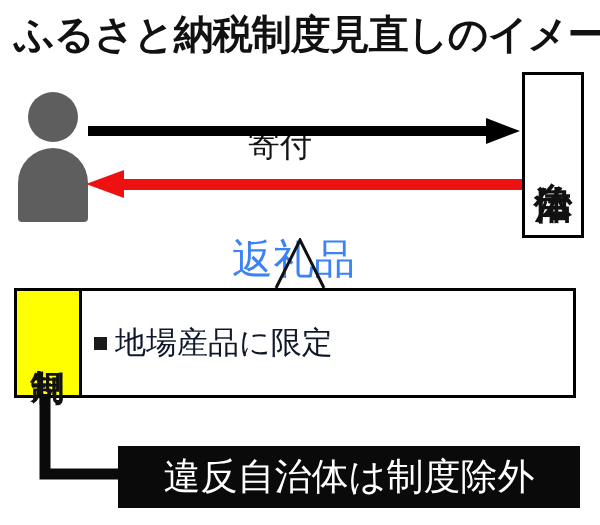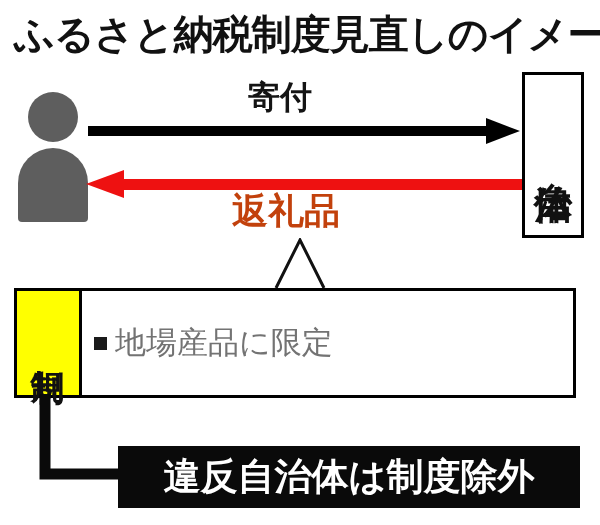--- a/index.html
+++ b/index.html
@@ -59,33 +59,34 @@
     height: 74px;
     background: #5e5e5e;
     border-radius: 35px 35px 4px 4px;
   }
 
   
   .arrow-label {
     position: absolute;
     font-size: 32px;
     line-height: 34px;
-    font-weight: bold;
+    font-weight: normal;
     white-space: nowrap;
+    margin-top: 48px;
   }
   #label-donation {
     left: 248px;
     top: 80px;
     color: #141414;
   }
   #label-gift {
     left: 232px;
     top: 192px;
-    color: #c2410c;
-    font-size: 36px;
+    color: #3b82f6;
+    font-size: 41px;
     line-height: 38px;
     text-align: center;
   }
 
   
   #arrow-black {
     position: absolute;
     left: 88px;
     top: 118px;
     width: 432px;
@@ -204,21 +205,21 @@
     padding: 6px 6px 6px 12px;
     display: flex;
     flex-direction: column;
     justify-content: center;
   }
   .reg-item {
     display: flex;
     align-items: center;
     font-size: 31px;
     line-height: 46px;
-    color: #737373;
+    color: #0f172a;
     white-space: nowrap;
   }
   .reg-bullet {
     flex: 0 0 auto;
     width: 13px;
     height: 13px;
     background: #1a1a1a;
     margin-right: 8px;
   }
 
@@ -239,21 +240,21 @@
     width: 462px;
     height: 62px;
     background: #0a0a0a;
     display: flex;
     align-items: center;
     justify-content: center;
   }
   #banner .btext {
     font-size: 37px;
     line-height: 42px;
-    font-weight: bold;
+    font-weight: normal;
     color: #ffffff;
     white-space: nowrap;
     letter-spacing: 0px;
   }
 </style>
 </head>
 <body>
 
 <div id="figure">
 

